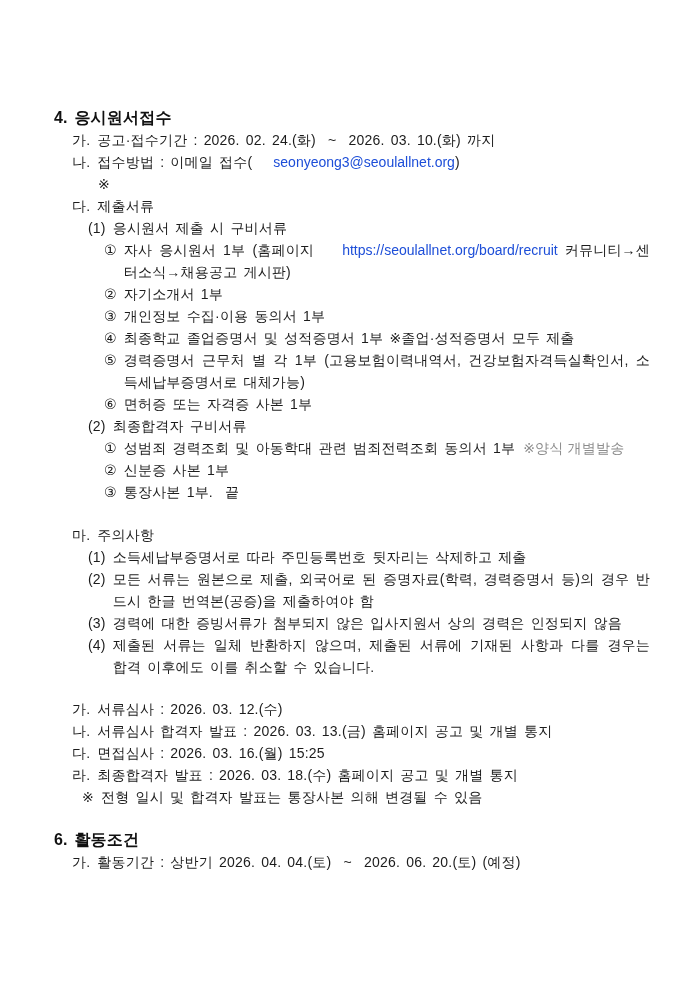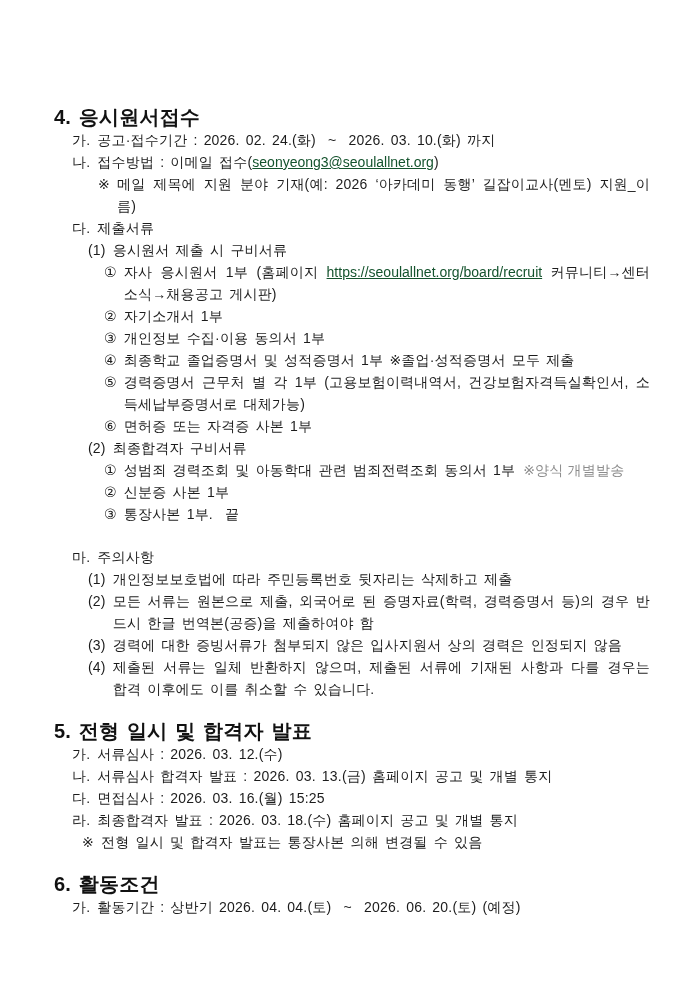--- a/index.html
+++ b/index.html
@@ -9,32 +9,32 @@
     width: 700px; height: 990px; overflow: hidden;
     font-family: "Liberation Sans", "DejaVu Sans", sans-serif;
   }
   .page {
     width: 700px; height: 990px; background: #ffffff;
     padding: 106px 50px 0 54px;
     font-size: 14px; line-height: 22px; color: #1c1c1c;
     word-spacing: 2px; letter-spacing: 0.2px;
   }
   .heading {
-    font-size: 20px; font-weight: bold; color: #111111;
+    font-size: 16px; font-weight: bold; color: #111111;
     line-height: 23px;
   }
   .line { display: flex; align-items: flex-start; }
   .marker { flex: 0 0 auto; margin-right: 7px; white-space: nowrap; }
   .text { flex: 1 1 auto; text-align: justify; }
   .lvl1 { padding-left: 18px; }
   .lvl1note { padding-left: 44px; }
   .lvl2 { padding-left: 34px; }
   .lvl3 { padding-left: 50px; }
   .s5note { padding-left: 28px; }
-  .link { color: #14532d; text-decoration: underline; cursor: pointer; word-spacing: 0; letter-spacing: 0; }
+  .link { color: #1d4ed8; cursor: pointer; word-spacing: 0; letter-spacing: 0; margin-left: 21px; }
   .small-note { font-size: 14px; color: #8c8c8c; margin-left: 8px; white-space: nowrap; word-spacing: 0; }
   .block-gap { margin-top: 21px; }
   .section-gap { margin-top: 20px; }
 </style>
 </head>
 <body>
 
 <div class="page">
 
   <section>
@@ -45,21 +45,20 @@
       <div class="text">공고·접수기간 : 2026. 02. 24.(화) &nbsp;~&nbsp; 2026. 03. 10.(화) 까지</div>
     </div>
 
     <div class="line lvl1">
       <span class="marker">나.</span>
       <div class="text"><span>접수방법 : 이메일 접수(</span><a class="link">seonyeong3@seoulallnet.org</a><span>)</span></div>
     </div>
 
     <div class="line lvl1note">
       <span class="marker">※</span>
-      <div class="text">메일 제목에 지원 분야 기재(예: 2026 ‘아카데미 동행’ 길잡이교사(멘토) 지원_이름)</div>
     </div>
 
     <div class="line lvl1">
       <span class="marker">다.</span>
       <div class="text">제출서류</div>
     </div>
 
     <div class="line lvl2">
       <span class="marker">(1)</span>
       <div class="text">응시원서 제출 시 구비서류</div>
@@ -116,42 +115,41 @@
     </div>
 
     <div class="block-gap">
       <div class="line lvl1">
         <span class="marker">마.</span>
         <div class="text">주의사항</div>
       </div>
 
       <div class="line lvl2">
         <span class="marker">(1)</span>
-        <div class="text">개인정보보호법에 따라 주민등록번호 뒷자리는 삭제하고 제출</div>
+        <div class="text">소득세납부증명서로 따라 주민등록번호 뒷자리는 삭제하고 제출</div>
       </div>
 
       <div class="line lvl2">
         <span class="marker">(2)</span>
         <div class="text">모든 서류는 원본으로 제출, 외국어로 된 증명자료(학력, 경력증명서 등)의 경우 반드시 한글 번역본(공증)을 제출하여야 함</div>
       </div>
 
       <div class="line lvl2">
         <span class="marker">(3)</span>
         <div class="text">경력에 대한 증빙서류가 첨부되지 않은 입사지원서 상의 경력은 인정되지 않음</div>
       </div>
 
       <div class="line lvl2">
         <span class="marker">(4)</span>
         <div class="text">제출된 서류는 일체 반환하지 않으며, 제출된 서류에 기재된 사항과 다를 경우는 합격 이후에도 이를 취소할 수 있습니다.</div>
       </div>
     </div>
   </section>
 
   <section class="section-gap">
-    <div class="heading">5. 전형 일시 및 합격자 발표</div>
 
     <div class="line lvl1">
       <span class="marker">가.</span>
       <div class="text">서류심사 : 2026. 03. 12.(수)</div>
     </div>
 
     <div class="line lvl1">
       <span class="marker">나.</span>
       <div class="text">서류심사 합격자 발표 : 2026. 03. 13.(금) 홈페이지 공고 및 개별 통지</div>
     </div>

